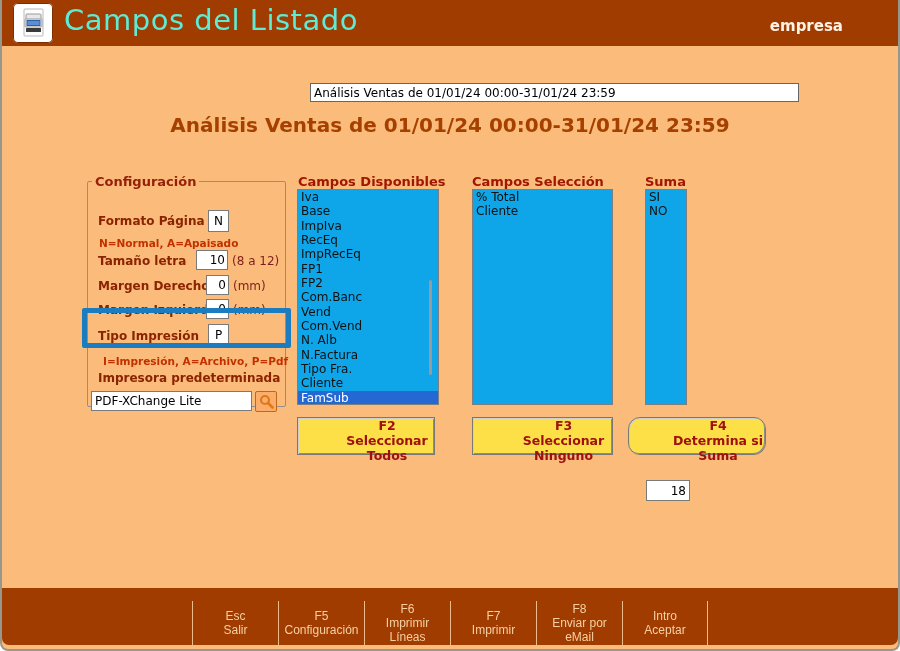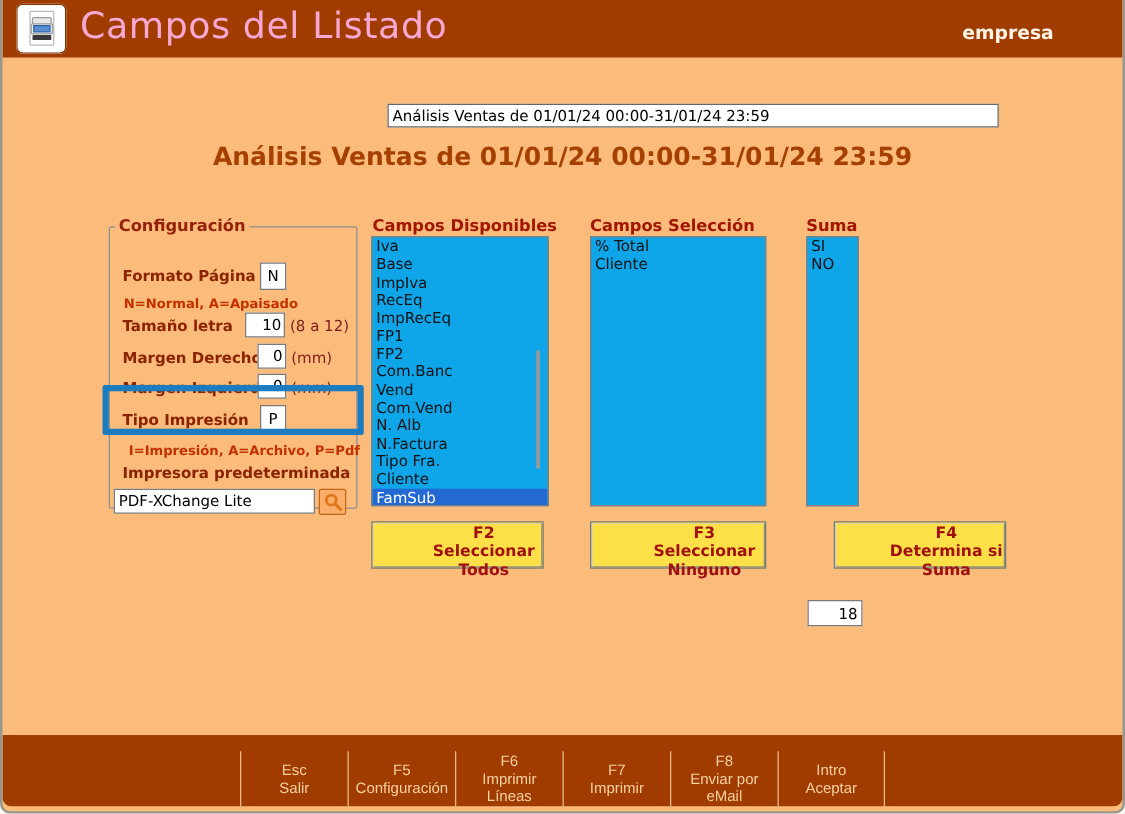--- a/index.html
+++ b/index.html
@@ -10,21 +10,21 @@
     border:2px solid #97978D; border-top:none;
     border-radius:0 0 8px 8px; overflow:hidden;
   }
   
   .app-header { position:absolute; top:0; left:0; right:0; height:46px; background:#A03C00; }
   .app-icon {
     position:absolute; left:11px; top:3px; width:40px; height:40px;
     background:#FFFFFF; border-radius:5px; box-shadow:0 0 0 1px #7d2f00 inset;
     display:flex; align-items:center; justify-content:center;
   }
-  .app-title { position:absolute; left:62px; top:3px; font-size:29px; color:#f9a8d4; letter-spacing:0.5px; }
+  .app-title { position:absolute; left:62px; top:3px; font-size:29px; color:#5eead4; letter-spacing:0.5px; }
   .company { position:absolute; right:55px; top:17px; font-size:15px; font-weight:bold; color:#FFF3E6; }
 
   
   .cab-label { position:absolute; left:100px; top:86px; width:205px; text-align:right;
     font-size:12px; font-weight:bold; color:#A34000; }
   .cab-input { position:absolute; left:308px; top:83px; width:489px; height:19px;
     font-size:12px; font-family:inherit; border:1px solid #666; background:#fff; padding:0 3px; }
 
   .big-heading { position:absolute; left:0; right:0; top:113px; text-align:center;
     font-size:20px; font-weight:bold; color:#A64000; }
@@ -166,21 +166,21 @@
   </div>
 
   <div class="list-title" style="left:643px; top:174px;">Suma</div>
   <div class="listbox" style="left:643px; top:189px; width:42px; height:216px;">
     <div class="li">SI</div>
     <div class="li">NO</div>
   </div>
 
   <button class="gray-btn" style="left:295px; top:417px; width:138px;">F2 Seleccionar Todos</button>
   <button class="gray-btn" style="left:470px; top:417px; width:141px;">F3 Seleccionar Ninguno</button>
-  <button class="gray-btn" style="left:665px; top:417px; width:138px;">F4 Determina si Suma</button>
+  <button class="gray-btn" style="left:626px; top:417px; width:138px;border-radius:12px;">F4 Determina si Suma</button>
 
   <input class="len-input" value="18" style="">
 
   <div class="footer">
     <button class="f-btn">
       <span>Esc
 Salir</span>
       </button>
     <button class="f-btn">
       <span>F5

